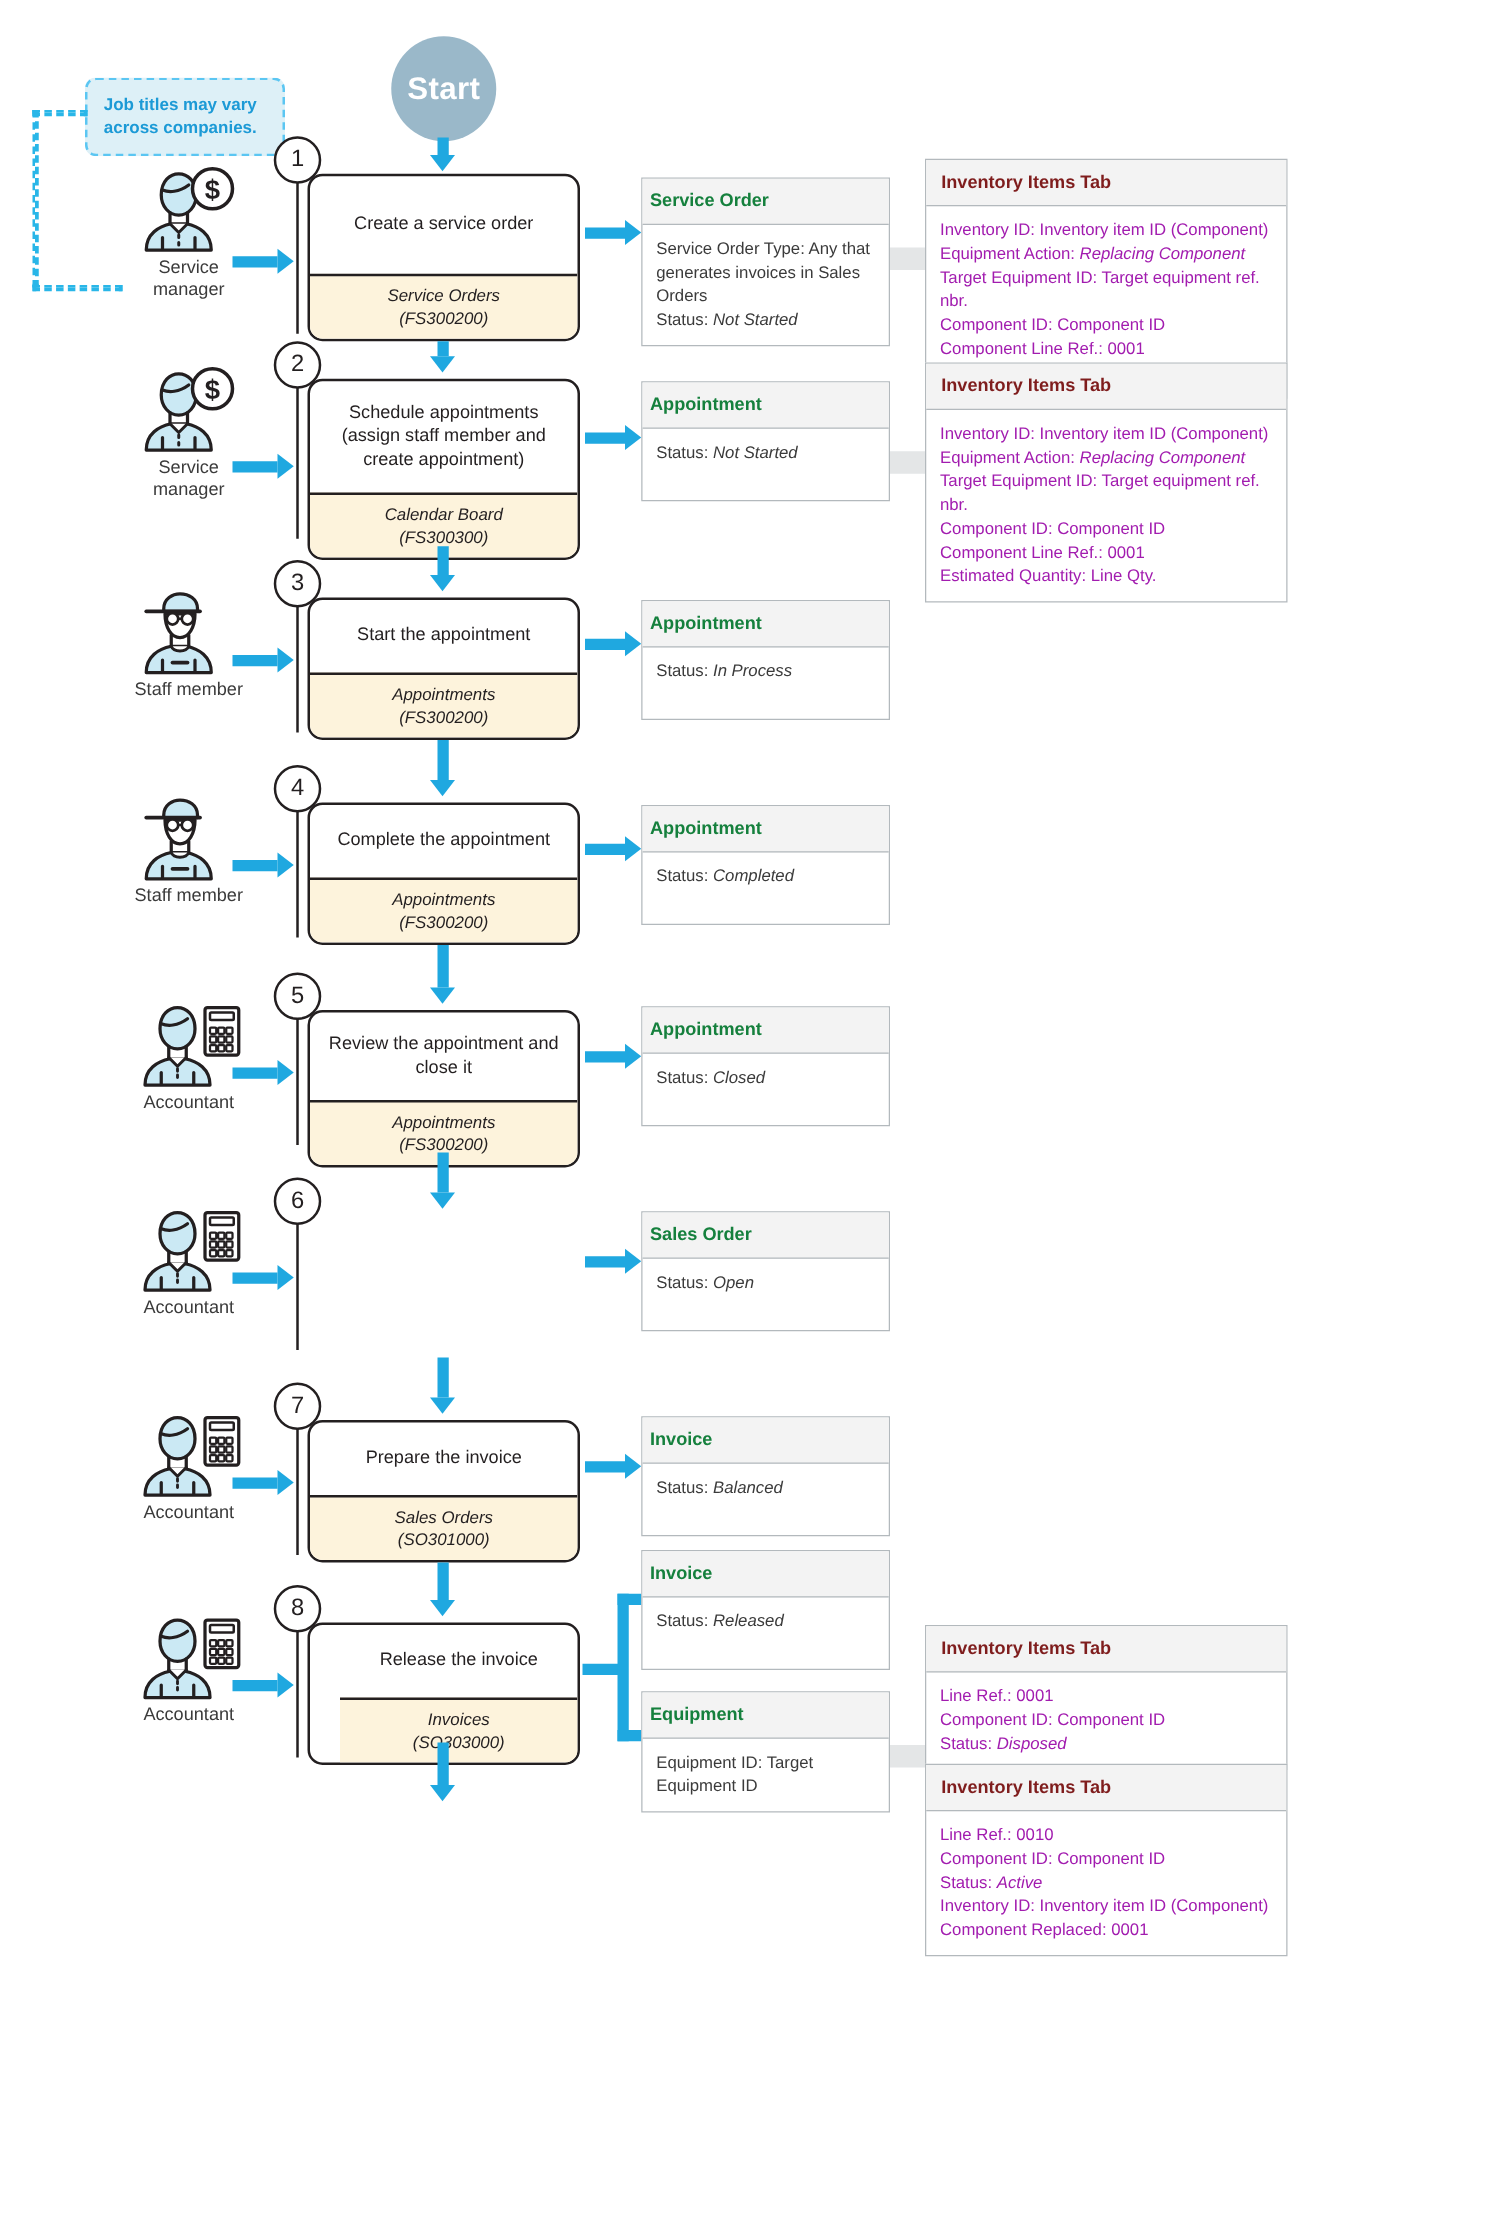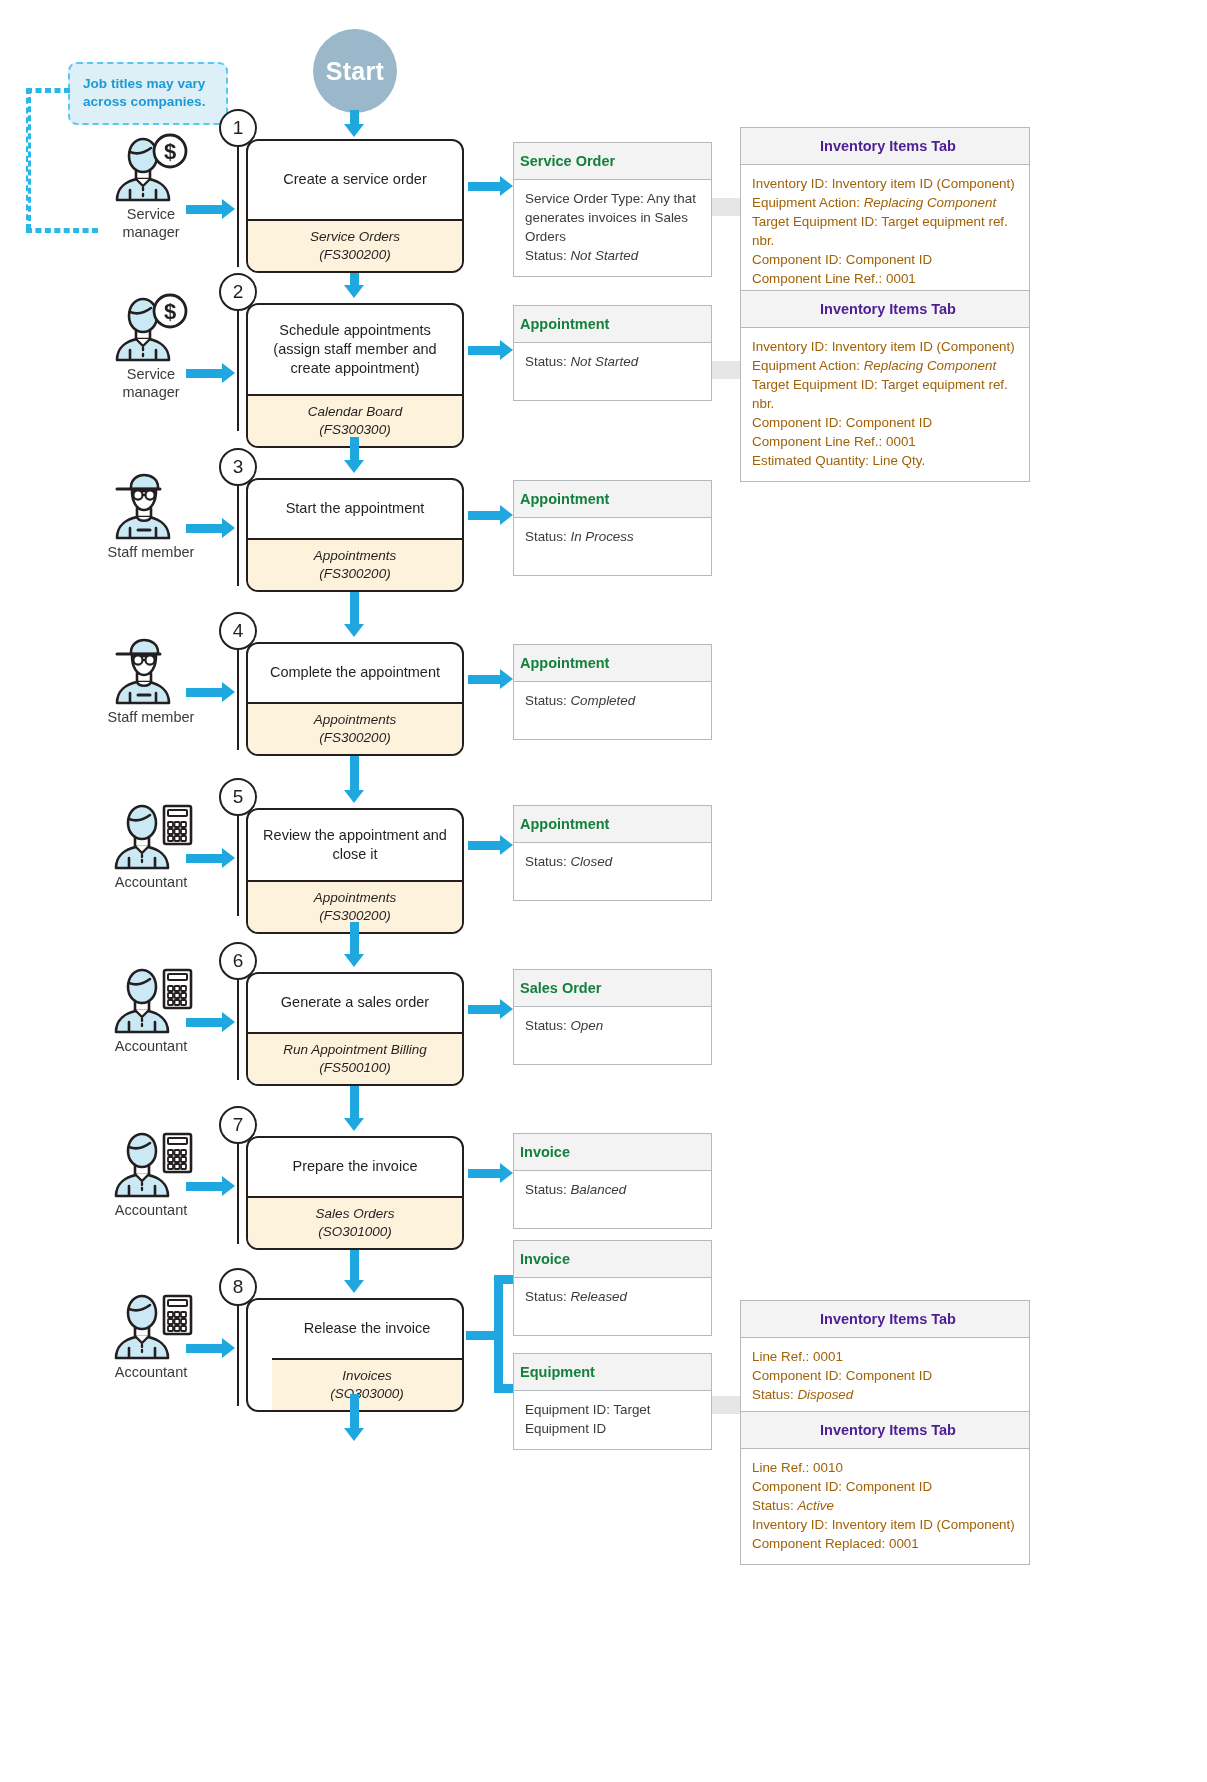--- a/index.html
+++ b/index.html
@@ -91,22 +91,22 @@
     font-size:14.5px;
     color:#15803d;
     padding:10px 6px;
   }
   .card-body {
     padding:9px 11px 11px;
     font-size:13.4px;
     color:#3b3b3b;
     line-height:1.42;
   }
-  .card.tab > .card-head { text-align:center; padding-left:12px; color:#4c1d95; }
-  .card.tab > .card-body { color:#a16207; }
+  .card.tab > .card-head { text-align:left; padding-left:12px; color:#7f1d1d; }
+  .card.tab > .card-body { color:#a21caf; }
   .card-body .it { font-style:italic; }
 
   
   .stub { position:absolute; background:#e4e6e7; }
 
   
   .note {
     position:absolute;
     background:#ddf0f7;
     border:2px dashed #5bc6f2;
@@ -367,27 +367,20 @@
     <div class="ar" style="left:350px;top:922px;width:9px;height:32px;"></div>
     <div class="ah ah-down" style="left:344px;top:954px;"></div>
     <div class="ar" style="left:468px;top:841px;width:32px;height:9px;"></div>
     <div class="ah ah-right" style="left:500px;top:835px;"></div>
     <div class="card" style="left:513px;top:805px;width:199px;min-height:96px;">
       <div class="card-head">Appointment</div>
       <div class="card-body">
         <div>Status: <span class="it">Closed</span></div>
       </div>
     </div>
-    <div class="step" style="left:246px;top:972px;">
-      <div class="step-title" style="min-height:58px;">Generate a sales order</div>
-      <div class="step-form">
-        <div>Run Appointment Billing</div>
-        <div>(FS500100)</div>
-      </div>
-    </div>
     <div class="step-num" style="left:219px;top:942px;">6</div>
     <div class="bracket" style="left:237px;top:968px;height:112px;"></div>
     <div class="actor" style="left:92px;top:964px;">
       <div>
         <svg width="86" height="72" viewBox="0 0 86 72">
           <path d="M20 23 C20 12 27 6 34 6 C41 6 48 12 48 23 C48 32 42 39 34 39 C26 39 20 32 20 23 Z" fill="#cbe9f4" stroke="#231f20" stroke-width="2.6" stroke-linejoin="round" stroke-linecap="round"></path>
           <path d="M21 19 C26 21 34 21 42 15" fill="none" stroke="#231f20" stroke-width="2.6" stroke-linejoin="round" stroke-linecap="round"></path>
           <path d="M27 37 L27 47 M41 37 L41 47" fill="none" stroke="#231f20" stroke-width="2.6" stroke-linejoin="round" stroke-linecap="round"></path>
           <path d="M8 68 C8 55 18 49 28 47 L40 47 C50 49 60 55 60 68 Z" fill="#cbe9f4" stroke="#231f20" stroke-width="2.6" stroke-linejoin="round" stroke-linecap="round"></path>
           <path d="M21 58 L21 67 M47 58 L47 67" fill="none" stroke="#231f20" stroke-width="2.6" stroke-linejoin="round" stroke-linecap="round"></path>

